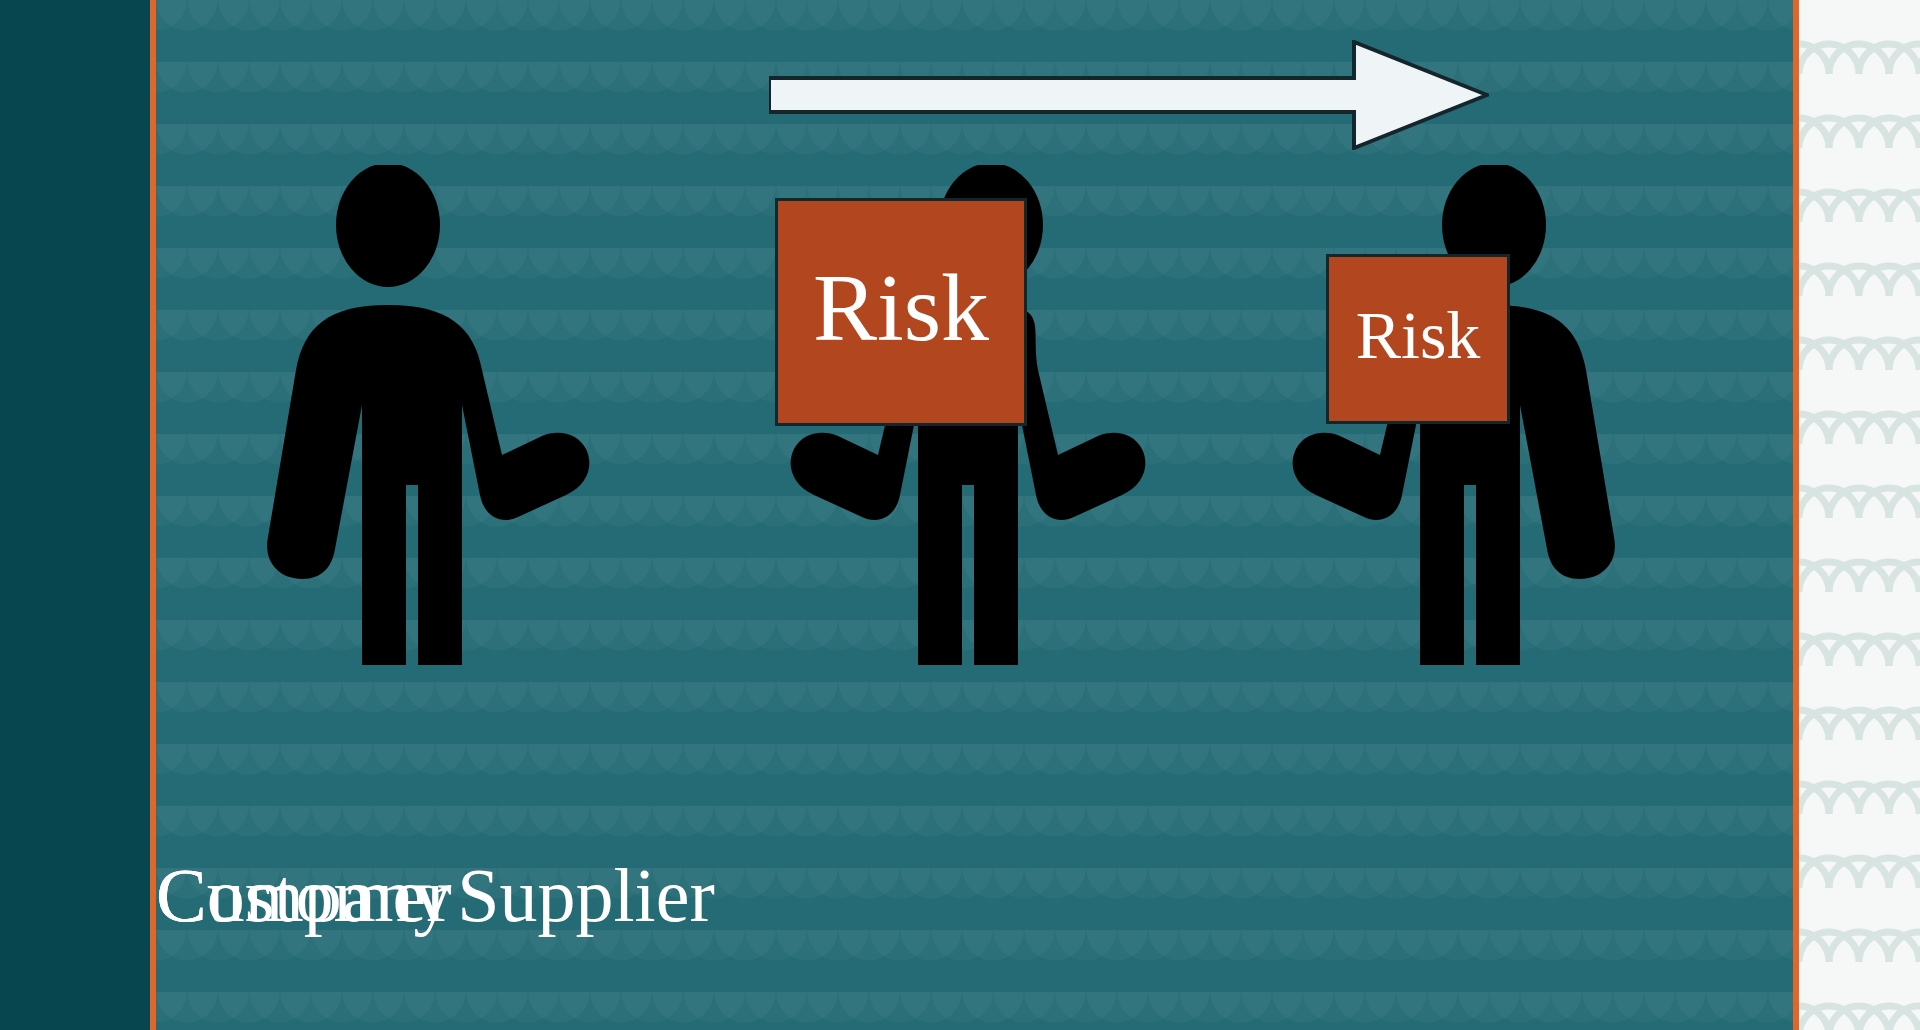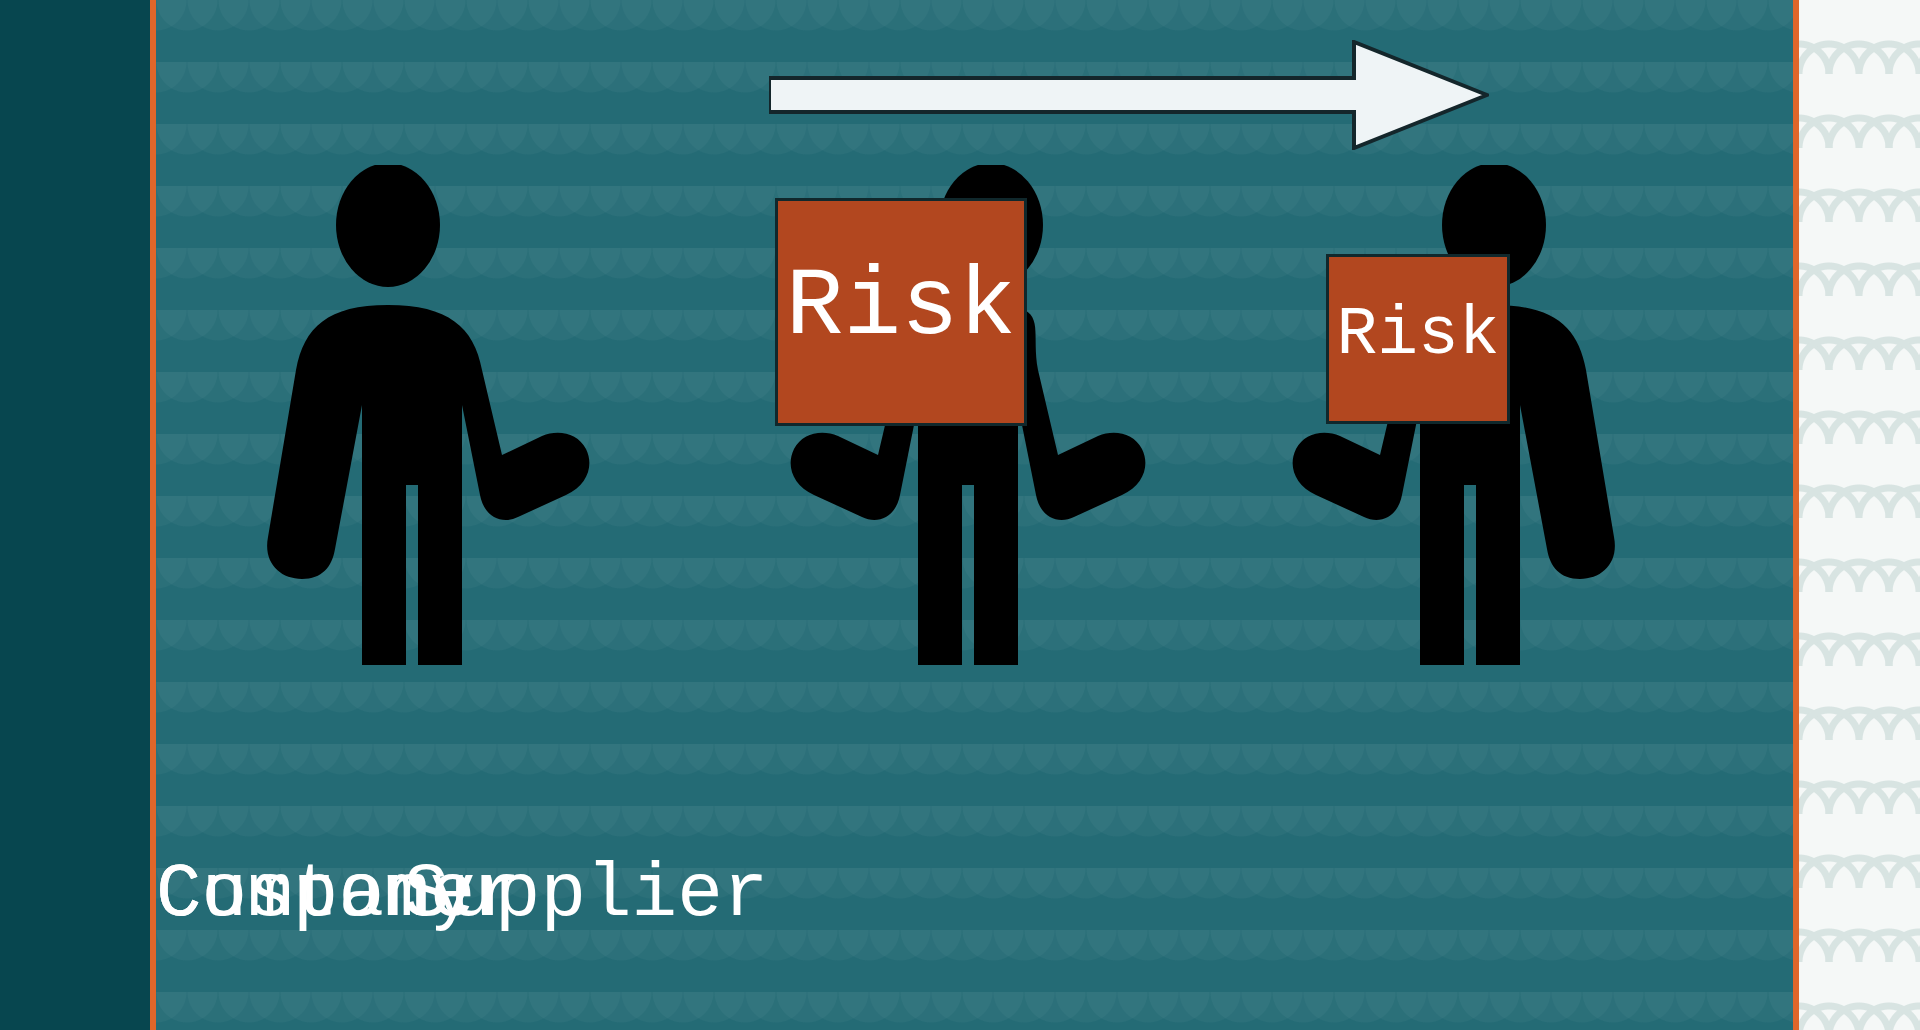--- a/index.html
+++ b/index.html
@@ -5,21 +5,21 @@
   html, body {
     margin: 0;
     padding: 0;
     background: #ffffff;
   }
   #slide {
     position: relative;
     width: 1920px;
     height: 1030px;
     overflow: hidden;
-    font-family: Liberation Mono, monospace;
+    font-family: Liberation Serif, serif;
     background: #0a4b54;
   }
 
   
   .left-band {
     position: absolute;
     left: 0; top: 0;
     width: 150px; height: 1030px;
     background: #07464f;
   }

